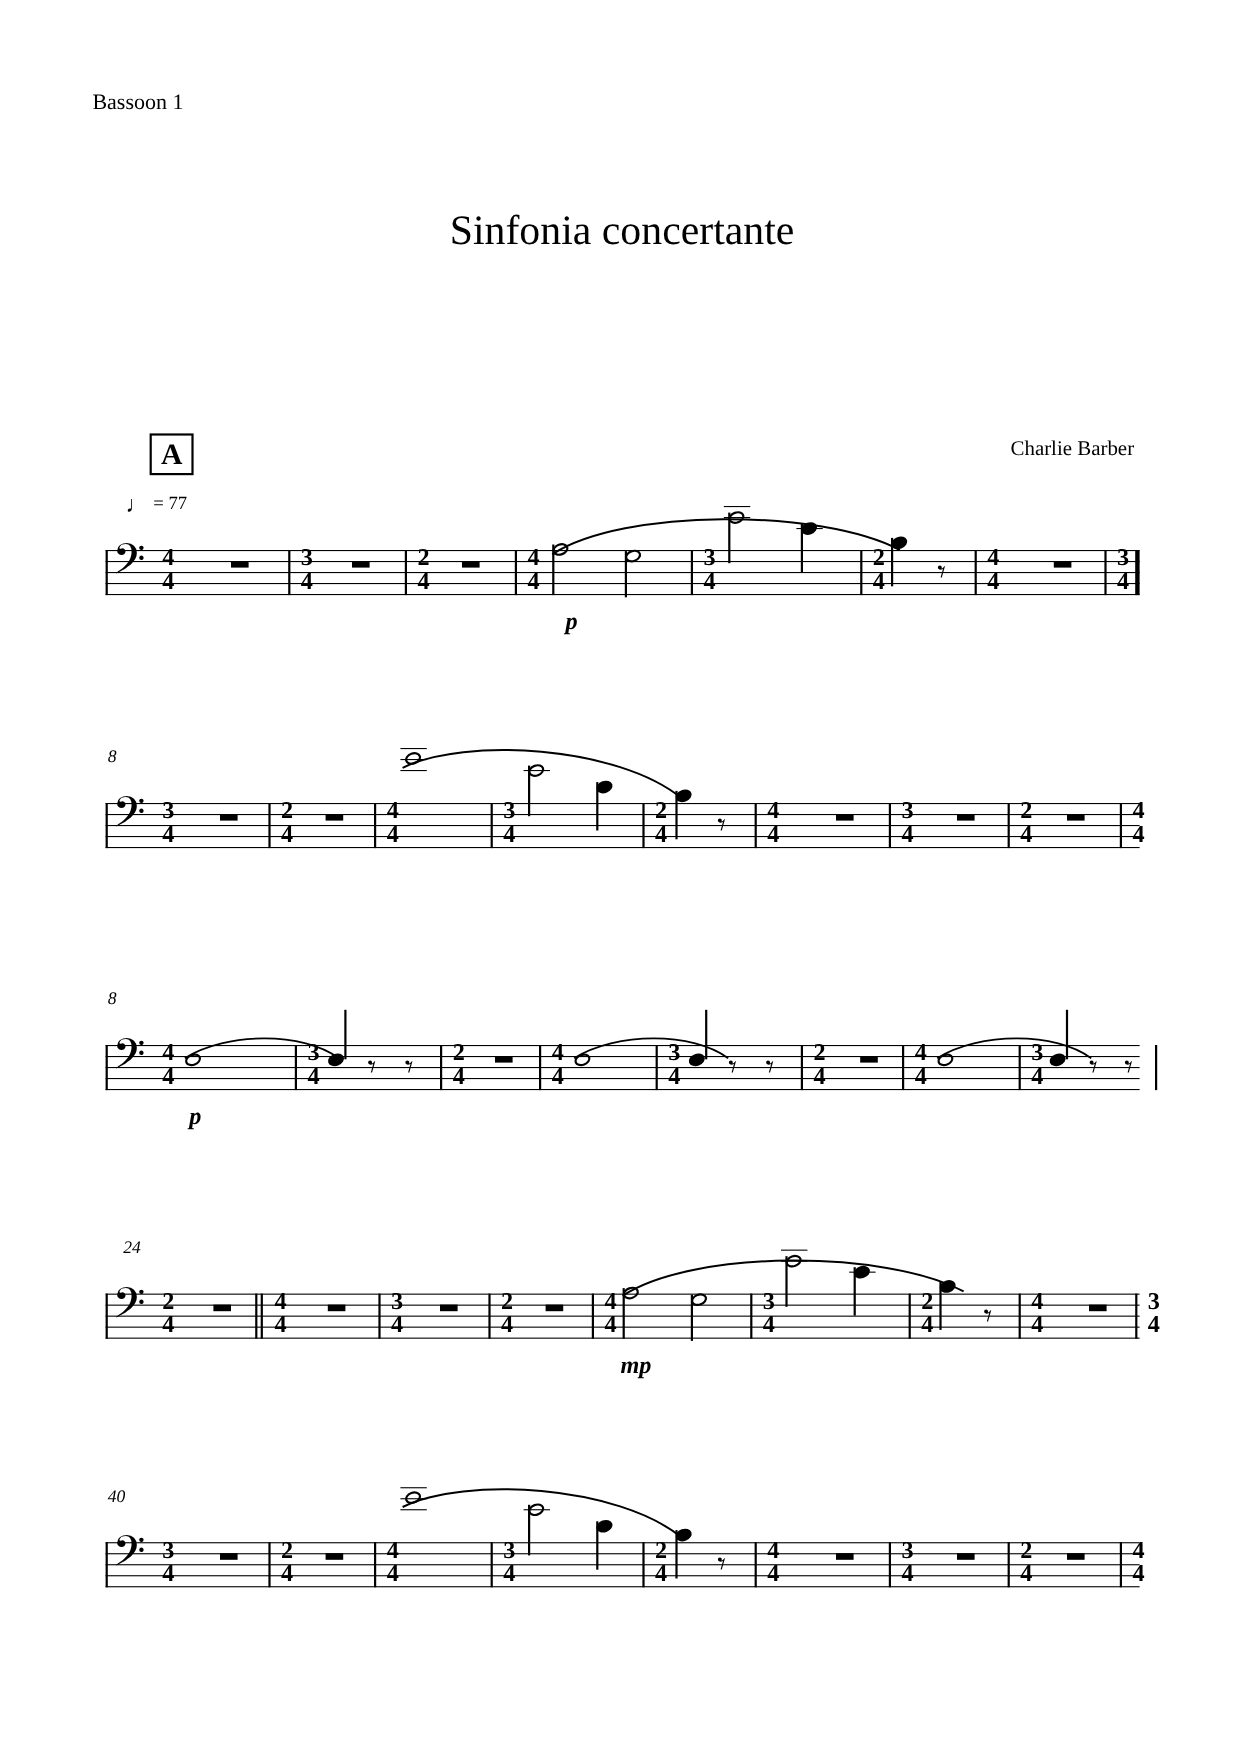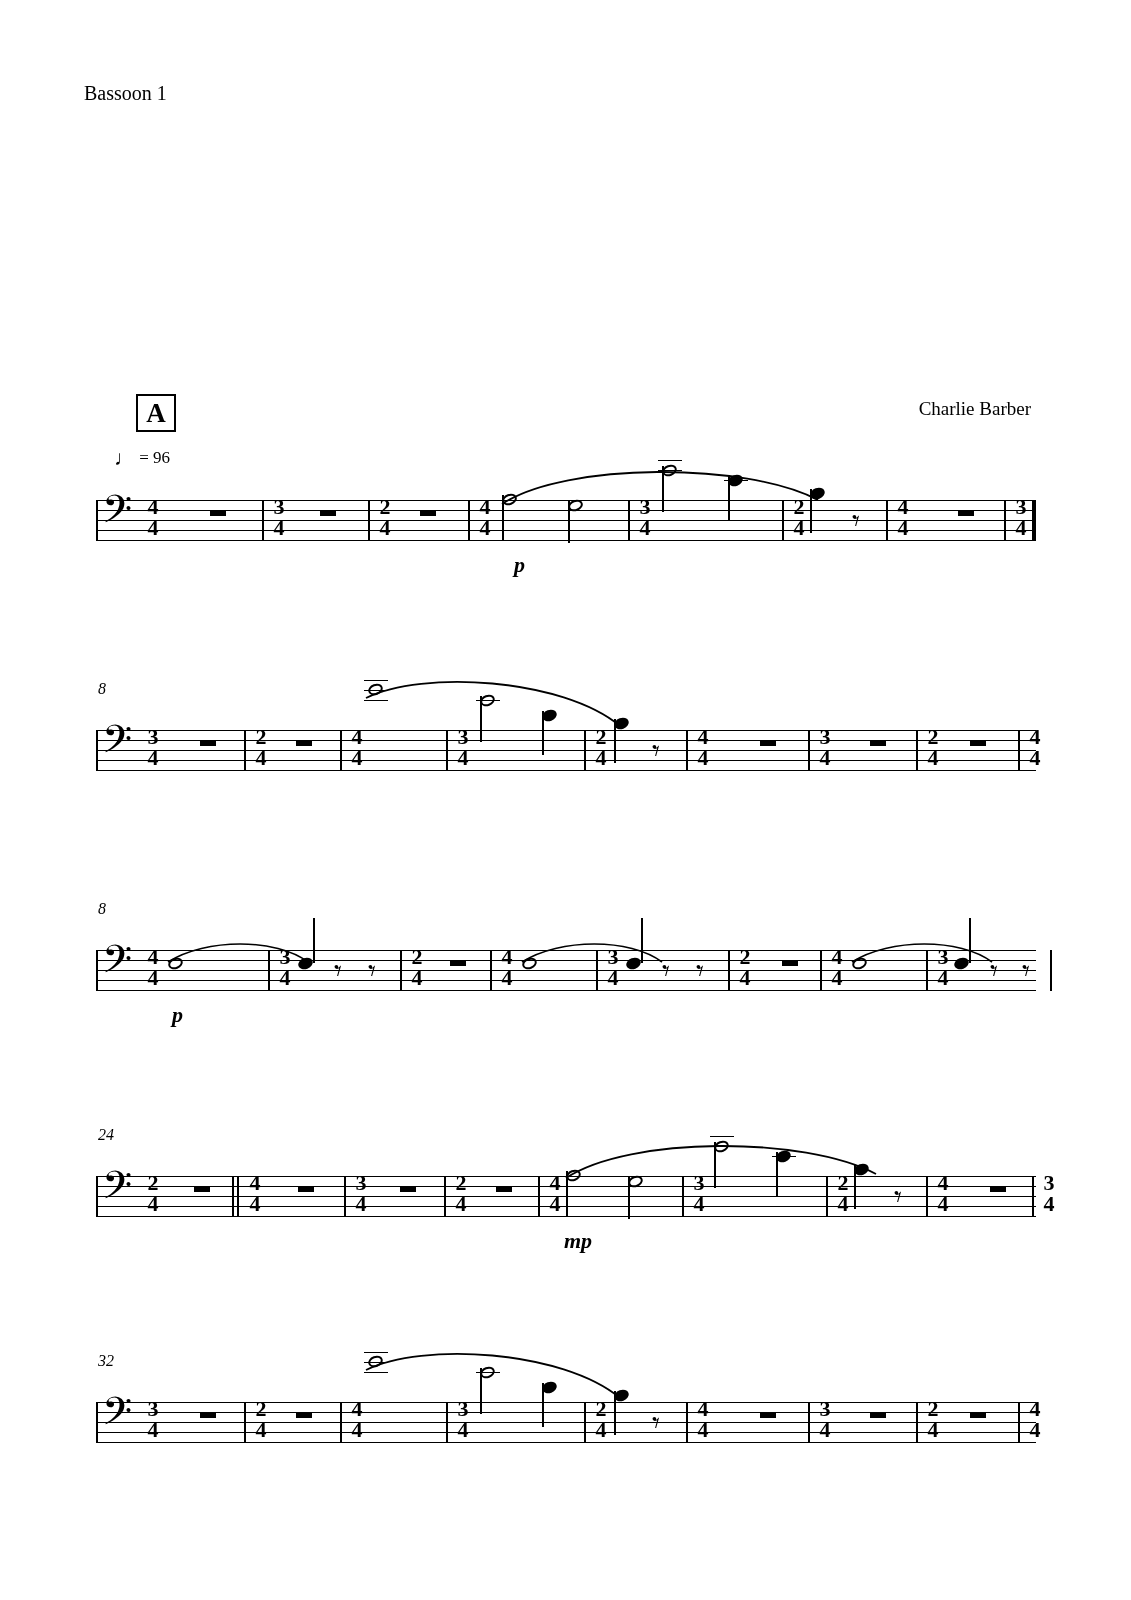--- a/index.html
+++ b/index.html
@@ -198,26 +198,27 @@
     font-weight: bold;
     font-family: "Liberation Serif", serif;
   }
 </style>
 </head>
 <body>
 
 <div class="page">
 
   <div class="part-name">Bassoon 1</div>
+  <div class="work-title">Sinfonia concertante</div>
   <div class="composer">Charlie Barber</div>
 
   <div class="rehearsal-mark">A</div>
   <div class="tempo">
     <span class="note-glyph">♩</span>
-    <span>= 96</span>
+    <span>= 77</span>
   </div>
 
   <div class="system" style="top:460px;">
     <div class="staff">
       <div class="line l0"></div>
       <div class="line l1"></div>
       <div class="line l2"></div>
       <div class="line l3"></div>
       <div class="line l4"></div>
     </div>
@@ -471,21 +472,21 @@
       <path d="M2,26 C40,2 110,2 142,26" fill="none" stroke="#000" stroke-width="1.6"></path>
     </svg>
     <svg class="slur" style="left:754px; top:26px; width:150px; height:34px;" viewBox="0 0 150 34">
       <path d="M2,26 C40,2 110,2 142,26" fill="none" stroke="#000" stroke-width="1.6"></path>
     </svg>
 
     <div class="dynamic" style="left:76px; top:92px;">p</div>
   </div>
 
   <div class="system" style="top:1136px;">
-    <div class="measure-num" style="left:2px; top:-10px;">24</div>
+    <div class="measure-num" style="left:16px; top:-10px;">24</div>
     <div class="staff">
       <div class="line l0"></div>
       <div class="line l1"></div>
       <div class="line l2"></div>
       <div class="line l3"></div>
       <div class="line l4"></div>
     </div>
 
     <div class="barline start"></div>
     <div class="clef" style="left:6px;">𝄢</div>
@@ -564,21 +565,21 @@
       </div>
 
     <svg class="slur" style="left:464px; top:-6px; width:330px; height:60px;" viewBox="0 0 330 60">
       <path d="M6,48 C70,6 244,6 316,44" fill="none" stroke="#000" stroke-width="1.8"></path>
     </svg>
 
     <div class="dynamic" style="left:468px; top:92px;">mp</div>
   </div>
 
   <div class="system" style="top:1362px;">
-    <div class="measure-num" style="left:2px; top:-10px;">32</div>
+    <div class="measure-num" style="left:2px; top:-10px;">40</div>
     <div class="staff">
       <div class="line l0"></div>
       <div class="line l1"></div>
       <div class="line l2"></div>
       <div class="line l3"></div>
       <div class="line l4"></div>
     </div>
 
     <div class="barline start"></div>
     <div class="clef" style="left:6px;">𝄢</div>

